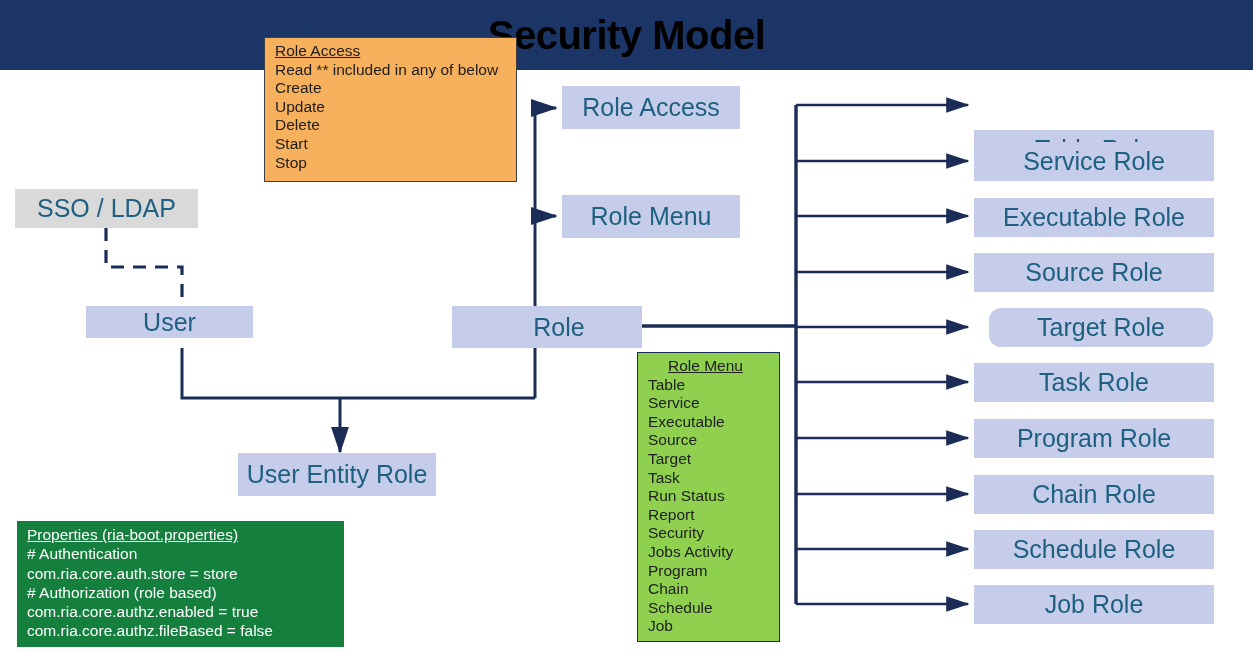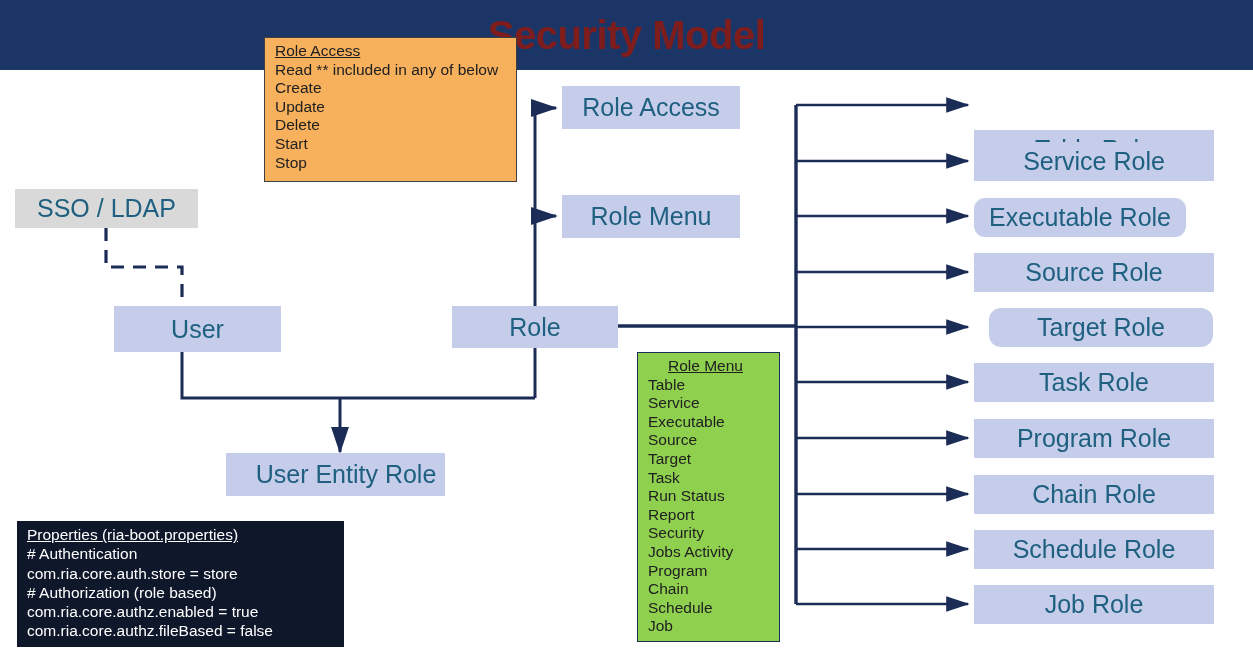--- a/index.html
+++ b/index.html
@@ -13,21 +13,21 @@
   #stage{position:relative;width:1253px;height:652px;overflow:hidden;}
 
   
   .header-bar{
     position:absolute;left:0;top:0;width:1253px;height:70px;
     background:#1b3567;
   }
   .header-title{
     position:absolute;left:0;top:0;width:1253px;height:70px;
     display:flex;align-items:center;justify-content:center;
-    color:#7f1d1d;font-size:40px;font-weight:bold;
+    color:#000000;font-size:40px;font-weight:bold;
     letter-spacing:-0.5px;line-height:1;
   }
 
   
   .node{
     position:absolute;
     display:flex;align-items:center;justify-content:center;
     color:#1f6080;
     background:#c5cdea;
     font-size:25px;
@@ -50,21 +50,21 @@
     line-height:18.6px;
   }
   .note-green{
     background:#8fd14f;
     border:1.5px solid #1b2c56;
     color:#202020;
     font-size:15.5px;
     line-height:18.6px;
   }
   .note-purple{
-    background:#0f172a;
+    background:#15803d;
     color:#ffffff;
     font-size:15.5px;
     line-height:19.3px;
   }
   .note-title{text-decoration:underline;display:block;}
   .note-title.centered{text-align:center;padding-right:10px;}
   .note-line{display:block;white-space:nowrap;}
 
   
   .svg-layer{position:absolute;left:0;top:0;width:1253px;height:652px;pointer-events:none;}
@@ -107,47 +107,47 @@
     <path d="M796,438 L968,438" stroke="#1b2c56" stroke-width="2.6" fill="none" marker-end="url(#arrow)"></path>
     <path d="M796,494 L968,494" stroke="#1b2c56" stroke-width="2.6" fill="none" marker-end="url(#arrow)"></path>
     <path d="M796,549 L968,549" stroke="#1b2c56" stroke-width="2.6" fill="none" marker-end="url(#arrow)"></path>
     <path d="M796,604 L968,604" stroke="#1b2c56" stroke-width="2.6" fill="none" marker-end="url(#arrow)"></path>
   </svg>
 
   <div class="node gray" style="left:15px;top:189px;width:183px;height:39px;">
     <span>SSO / LDAP</span>
   </div>
 
-  <div class="node" style="left:114px;top:306px;width:167px;height:46px;">
+  <div class="node" style="left:86px;top:306px;width:167px;height:32px;">
     <span>User</span>
   </div>
 
-  <div class="node" style="left:226px;top:453px;width:198px;height:43px;padding-left:21px;">
+  <div class="node" style="left:238px;top:453px;width:198px;height:43px;">
     <span>User Entity Role</span>
   </div>
 
-  <div class="node" style="left:452px;top:306px;width:166px;height:42px;">
+  <div class="node" style="left:452px;top:306px;width:166px;height:42px;padding-left:24px;">
     <span>Role</span>
   </div>
 
   <div class="node" style="left:562px;top:86px;width:178px;height:43px;">
     <span>Role Access</span>
   </div>
 
   <div class="node" style="left:562px;top:195px;width:178px;height:43px;">
     <span>Role Menu</span>
   </div>
 
   <div class="node" style="left:974px;top:86px;width:240px;height:39px;margin-top:44px;">
     <span>Table Role</span>
   </div>
   <div class="node" style="left:974px;top:142px;width:240px;height:39px;">
     <span>Service Role</span>
   </div>
-  <div class="node" style="left:974px;top:198px;width:212px;height:39px;border-radius:11px;">
+  <div class="node" style="left:974px;top:198px;width:240px;height:39px;">
     <span>Executable Role</span>
   </div>
   <div class="node" style="left:974px;top:253px;width:240px;height:39px;">
     <span>Source Role</span>
   </div>
   <div class="node" style="left:989px;top:308px;width:224px;height:39px;border-radius:12px;">
     <span>Target Role</span>
   </div>
   <div class="node" style="left:974px;top:363px;width:240px;height:39px;">
     <span>Task Role</span>

